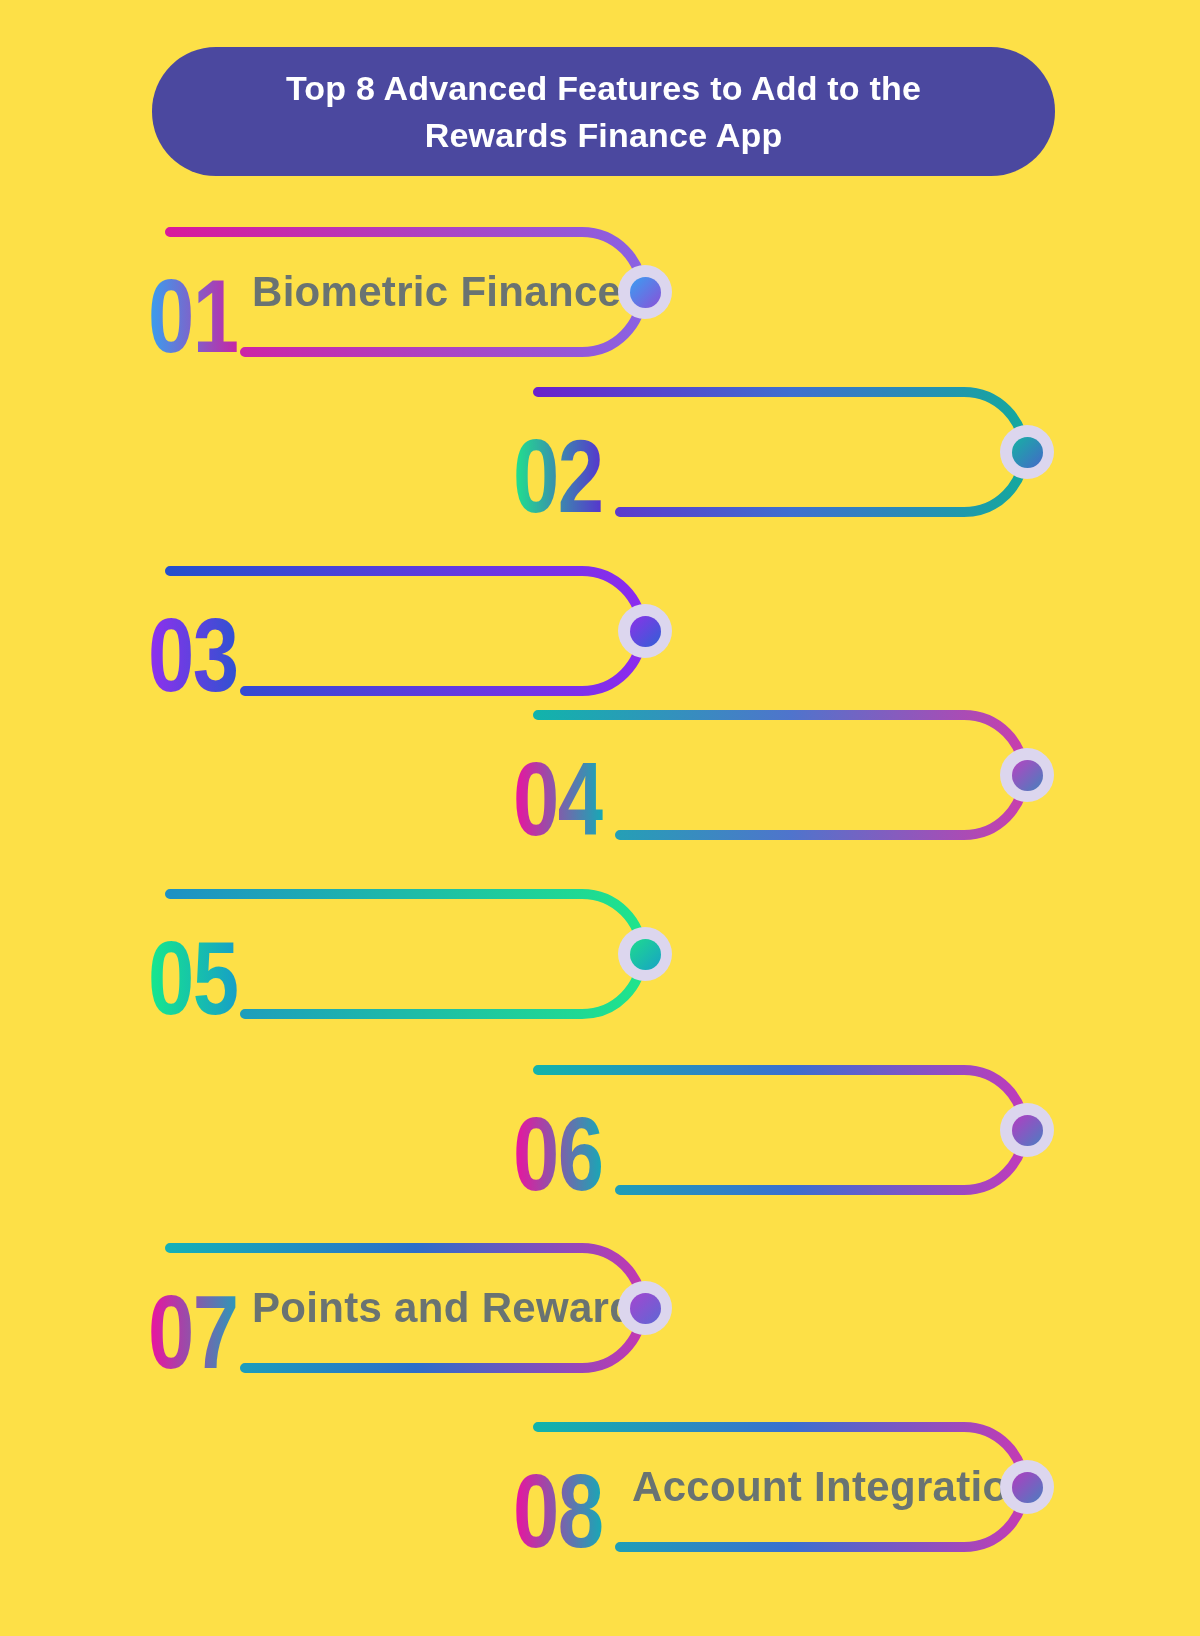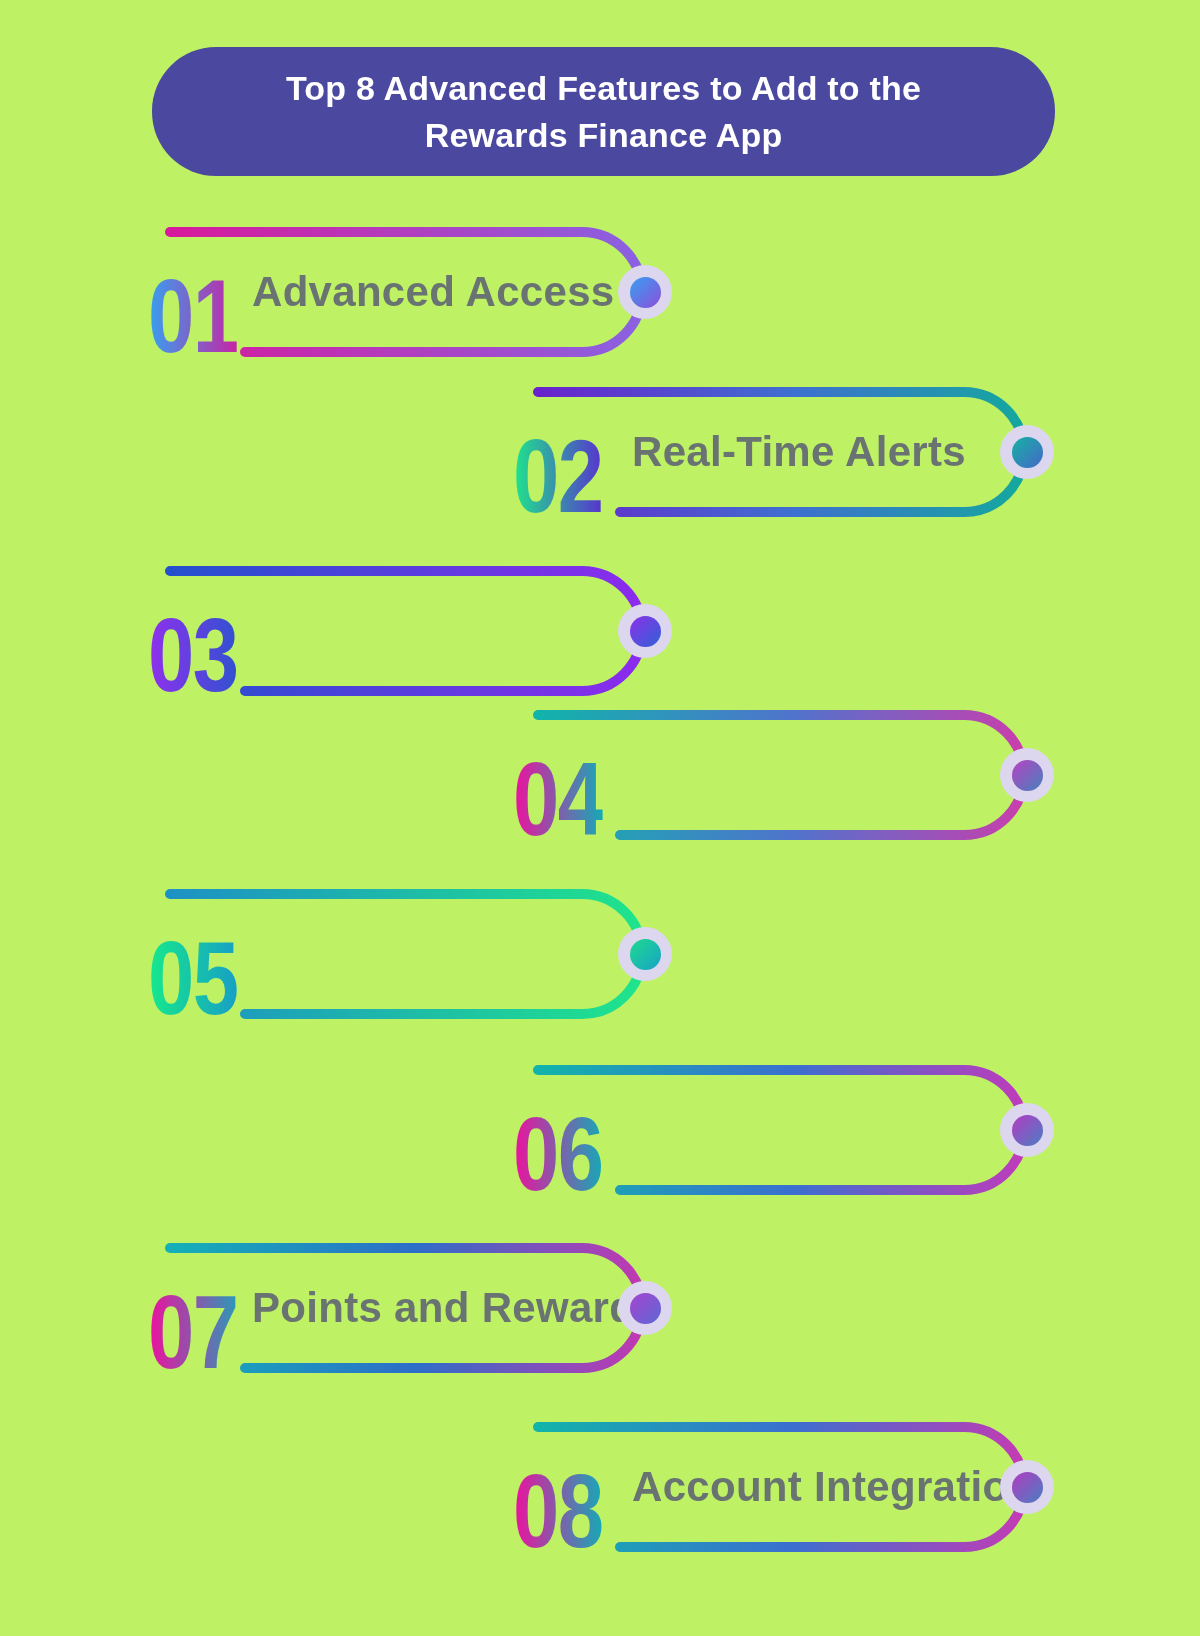--- a/index.html
+++ b/index.html
@@ -4,21 +4,21 @@
 <style>
   html, body { margin: 0; padding: 0; }
   body {
     font-family: "Liberation Sans", "DejaVu Sans", sans-serif;
     background: #f5f4f6;
   }
   .page {
     position: relative;
     width: 1200px;
     height: 1636px;
-    background: #bef264;
+    background: #fde047;
     overflow: hidden;
   }
   .header {
     position: absolute;
     left: 152px;
     top: 47px;
     width: 903px;
     height: 129px;
     border-radius: 64px;
     background: #4b489f;
@@ -98,38 +98,37 @@
         <svg class="bracket" width="492" height="130" viewBox="0 0 492 130" style="left:160px">
           <defs>
             <linearGradient id="lg0" x1="0" y1="0" x2="1" y2="0">
               <stop offset="0%" stop-color="#d8189c"></stop>
               <stop offset="100%" stop-color="#8a62e2"></stop>
             </linearGradient>
           </defs>
           <path d="M 10 5 H 422 A 60 60 0 0 1 422 125 H 85" fill="none" stroke="url(#lg0)" stroke-width="10" stroke-linecap="round"></path>
         </svg>
         <div class="num" style="left:148px;background-image:linear-gradient(to right,#36a1f0,#c724a4)">01</div>
-        <div class="label" style="left:252px;color:#697372">Advanced Access</div>
+        <div class="label" style="left:252px;color:#697372">Biometric Finance</div>
         <div class="dot-halo" style="left:618px;background:#dcd6ee">
           <div class="dot-core" style="background:linear-gradient(135deg,#399ff2,#8a50d8)"></div>
         </div>
       </div>
       <div class="item" style="top: 387px;">
         <svg class="bracket" width="506" height="130" viewBox="0 0 506 130" style="left:528px">
           <defs>
             <linearGradient id="lg1" x1="0" y1="0" x2="1" y2="0">
               <stop offset="0%" stop-color="#6922cc"></stop>
               <stop offset="52%" stop-color="#3f6fd0"></stop>
               <stop offset="100%" stop-color="#14a89e"></stop>
             </linearGradient>
           </defs>
           <path d="M 10 5 H 436 A 60 60 0 0 1 436 125 H 92" fill="none" stroke="url(#lg1)" stroke-width="10" stroke-linecap="round"></path>
         </svg>
         <div class="num" style="left:513px;background-image:linear-gradient(to right,#1fe58c,#5733cf)">02</div>
-        <div class="label" style="left:632px;color:#697372">Real-Time Alerts</div>
         <div class="dot-halo" style="left:1000px;background:#dcd6ee">
           <div class="dot-core" style="background:linear-gradient(135deg,#16b2a4,#4468c8)"></div>
         </div>
       </div>
       <div class="item" style="top: 566px;">
         <svg class="bracket" width="492" height="130" viewBox="0 0 492 130" style="left:160px">
           <defs>
             <linearGradient id="lg2" x1="0" y1="0" x2="1" y2="0">
               <stop offset="0%" stop-color="#2450cc"></stop>
               <stop offset="100%" stop-color="#8c2bee"></stop>

